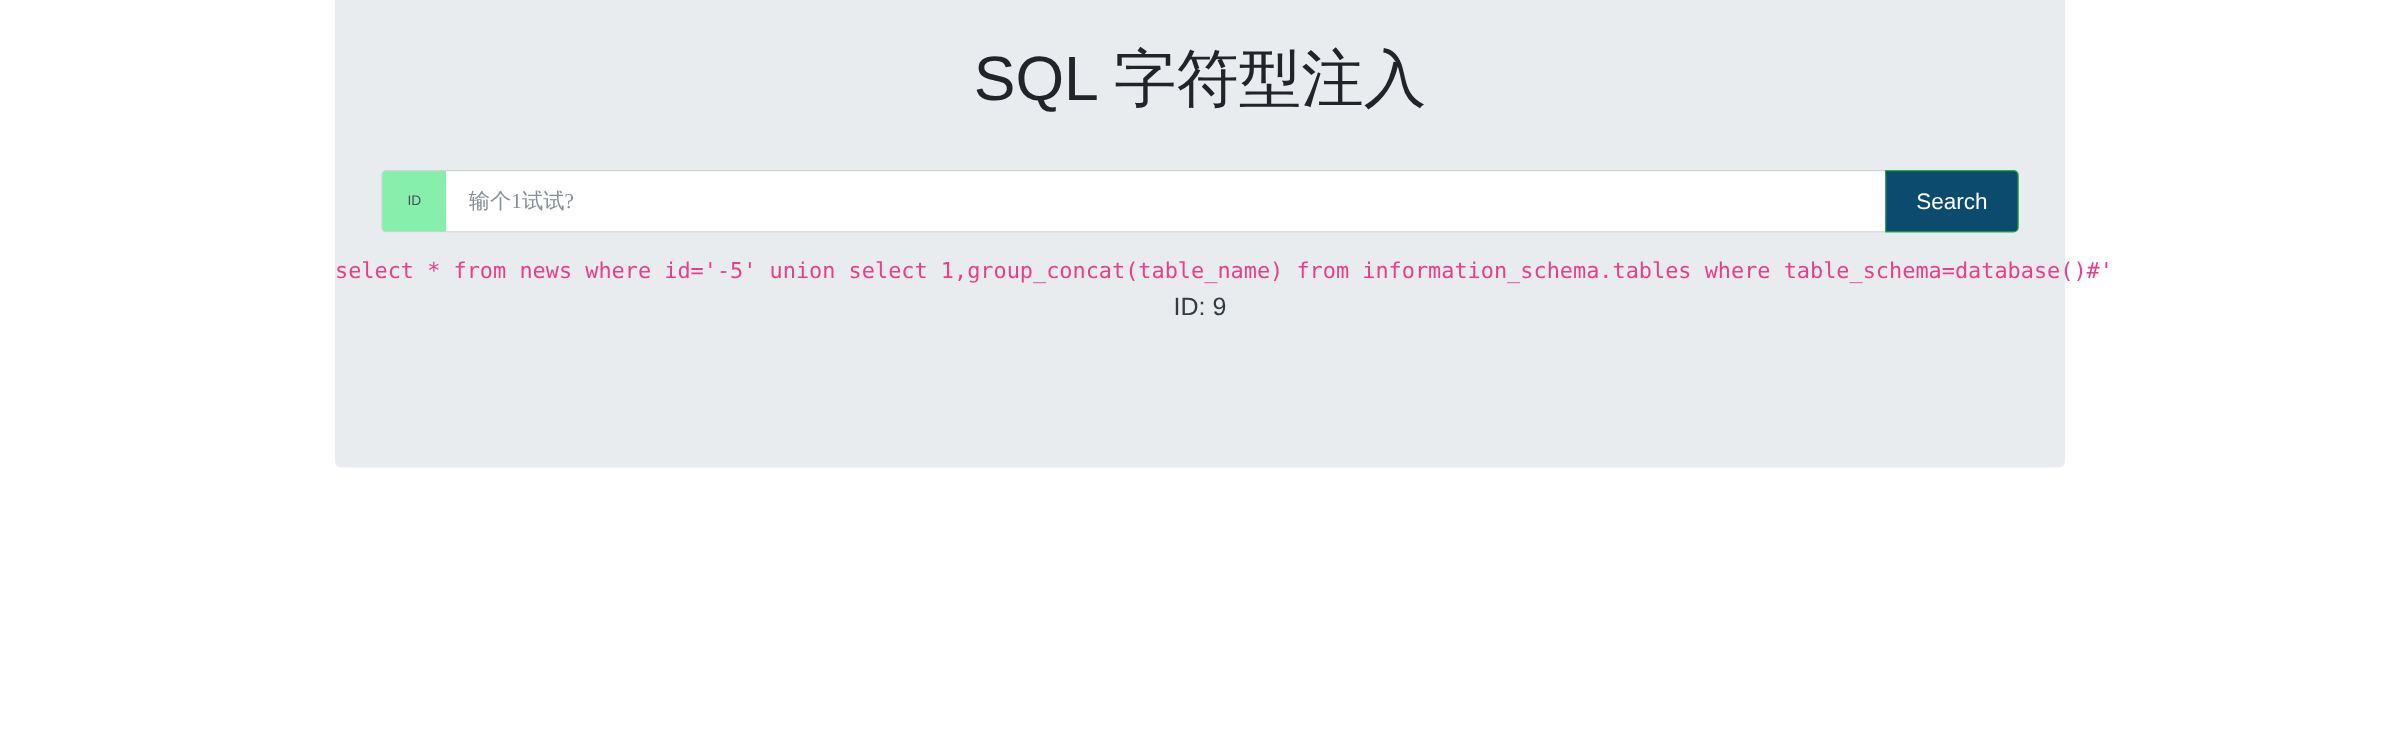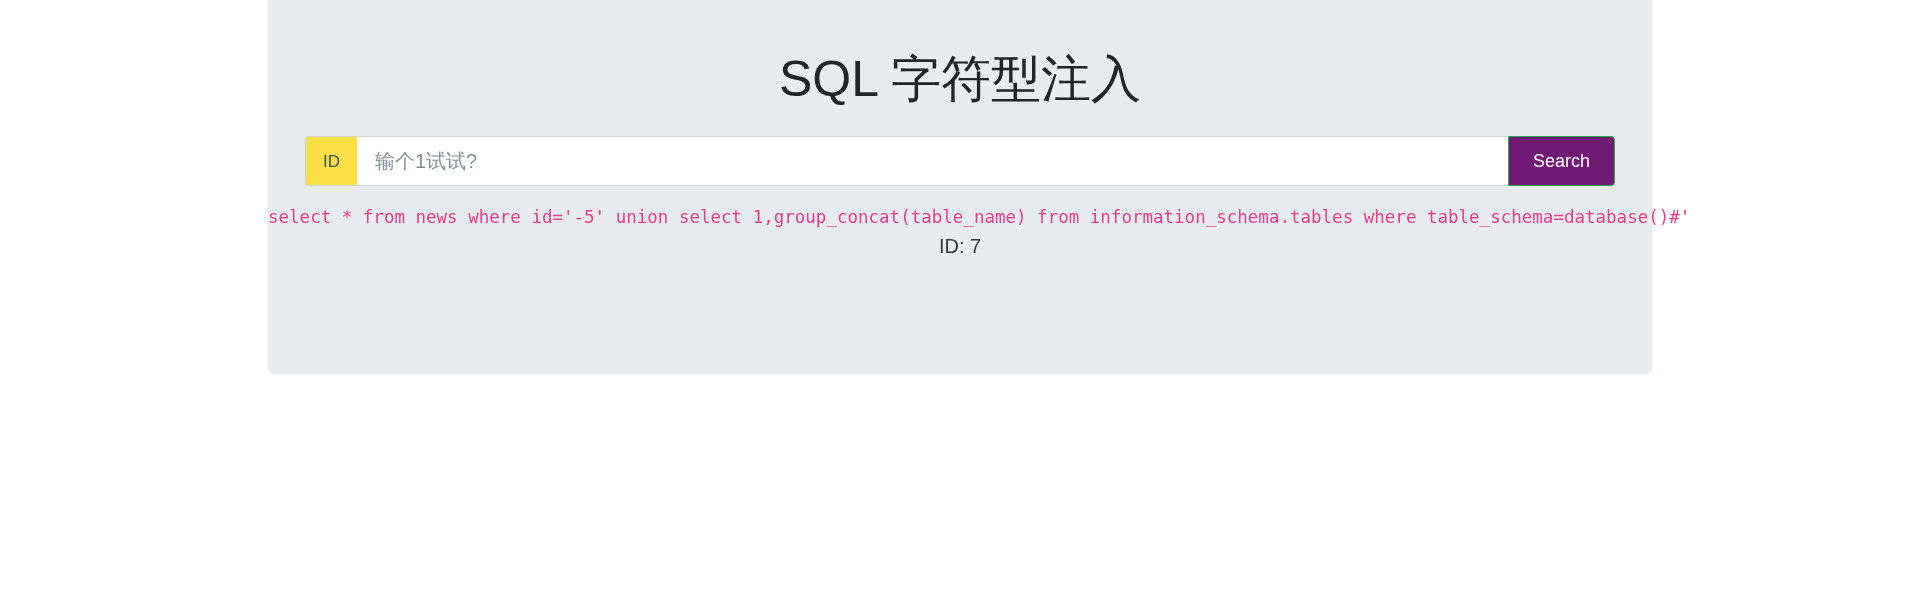--- a/index.html
+++ b/index.html
@@ -27,21 +27,21 @@
     top: 0px;
     width: 1384px;
     height: 374px;
     background: #e9ecef;
     border-radius: 0 0 5px 5px;
     padding: 0;
   }
 
   .page-title {
     margin: 0;
-    padding-top: 52px;
+    padding-top: 36px;
     text-align: center;
     font-size: 50px;
     line-height: 1.1;
     font-weight: 400;
     color: #212529;
     letter-spacing: 0px;
   }
 
   
   .input-group-wrap {
@@ -58,55 +58,55 @@
     height: 50px;
     align-items: stretch;
   }
 
   .input-group-prepend {
     display: flex;
     align-items: center;
     justify-content: center;
     min-width: 52px;
     padding: 0 14px;
-    background: #fde047;
+    background: #86efac;
     border: 1px solid #ced4da;
     border-right: 0;
     border-radius: 4px 0 0 4px;
-    font-size: 17px;
+    font-size: 11px;
     color: #495057;
     line-height: 1;
     white-space: nowrap;
   }
 
   .form-control {
     flex: 1 1 auto;
     height: 50px;
     border: 1px solid #ced4da;
     border-left: 0;
     border-right: 0;
     border-radius: 0;
     background: #ffffff;
     padding: 0 18px;
-    font-size: 20px;
-    font-family: Liberation Sans, sans-serif;
+    font-size: 17px;
+    font-family: Liberation Serif, serif;
     color: #495057;
     outline: none;
     min-width: 0;
   }
   .form-control::placeholder {
     color: #868e96;
     opacity: 1;
   }
 
   .btn-search {
     flex: 0 0 auto;
     height: 50px;
     padding: 0 24px;
-    background: #701a75;
+    background: #0c4a6e;
     border: 1px solid #28a745;
     border-radius: 0 4px 4px 0;
     color: #ffffff;
     font-size: 18px;
     font-family: "Liberation Sans", sans-serif;
     line-height: 48px;
     cursor: pointer;
     white-space: nowrap;
   }
 
@@ -154,18 +154,18 @@
 
         <input class="form-control" type="text" placeholder="输个1试试?" style="">
 
         <button class="btn-search" type="submit">Search</button>
 
       </div>
     </div>
 
     <div class="results">
       <span class="sql-line">select * from news where id='-5' union select 1,group_concat(table_name) from information_schema.tables where table_schema=database()#'</span>
-      <span class="result-line">ID: 7</span>
+      <span class="result-line">ID: 9</span>
     </div>
 
   </div>
 
 </div>
 
 </body></html>

